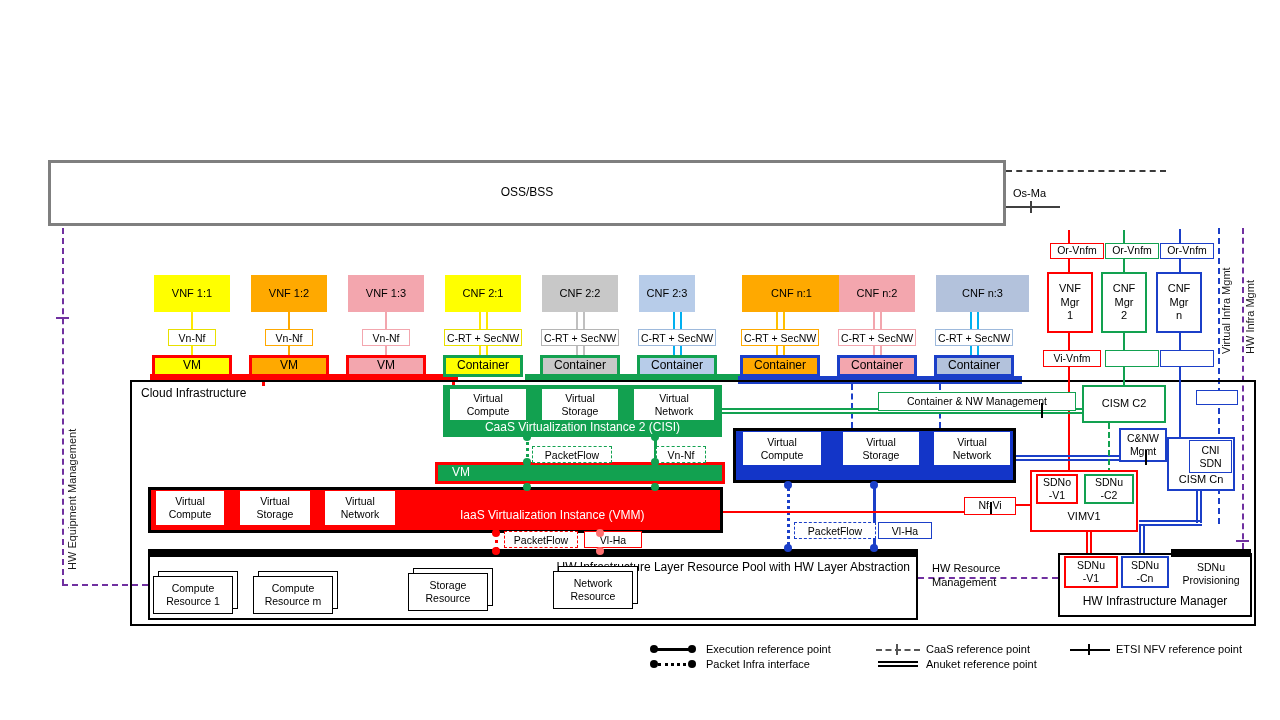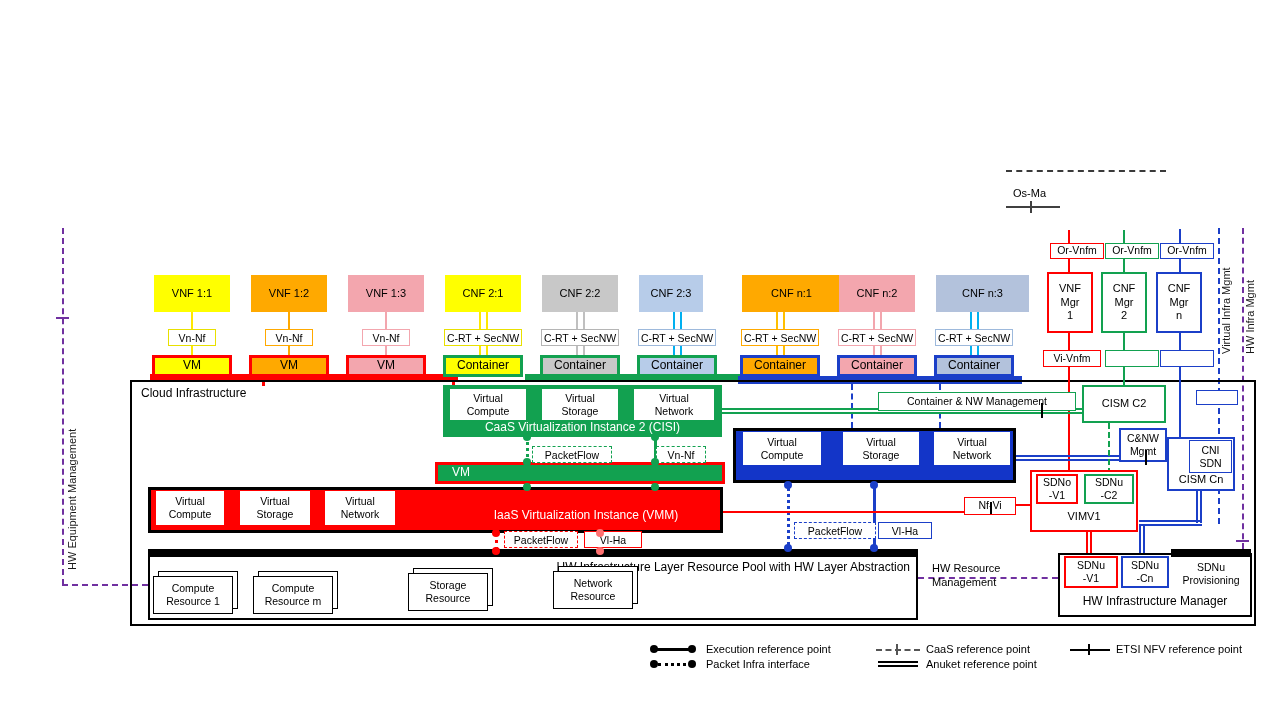--- a/index.html
+++ b/index.html
@@ -27,20 +27,21 @@
 .dbl-redv{border-left:2px solid var(--red);border-right:2px solid var(--red)}
 .dbl-bluev{border-left:2px solid var(--blue);border-right:2px solid var(--blue)}
 .dbl-blueh{border-top:2px solid var(--blue);border-bottom:2px solid var(--blue)}
 .tick{position:absolute;background:#000;z-index:4}
 </style>
 </head>
 <body>
 
 <div id="canvas">
 
+  <div class="a flex s12" style="left:48px;top:160px;width:958px;height:66px;border:3px solid #7F7F7F;background:#fff">OSS/BSS</div>
   <div class="a" style="left:1006px;top:170px;width:160px;height:0;border-top:2px dashed #3A3A3A"></div>
   <div class="a s11" style="left:1013px;top:187px">Os-Ma</div>
   <div class="a" style="left:1006px;top:206px;width:54px;height:2px;background:#404040"></div>
   <div class="tick" style="left:1030px;top:201px;width:2px;height:12px;background:#404040"></div>
 
   <div class="a ln-red z1" style="left:1068px;top:230px;width:2px;height:13px"></div>
   <div class="a ln-green z1" style="left:1123px;top:230px;width:2px;height:13px"></div>
   <div class="a ln-blue z1" style="left:1179px;top:229px;width:2px;height:14px"></div>
   <div class="lbl s11" style="left:1050px;top:243px;width:54px;height:16px;border:1.5px solid var(--red)">Or-Vnfm</div>
   <div class="lbl s11" style="left:1105px;top:243px;width:54px;height:16px;border:1.5px solid var(--green)">Or-Vnfm</div>
@@ -100,21 +101,21 @@
   <div class="a z1" style="left: 486px; top: 312px; width: 2px; height: 43px; background: rgb(255, 232, 0);"></div>
   <div class="lbl" style="left: 444px; top: 329px; width: 78px; height: 17px; border: 1.5px solid rgb(232, 224, 0);">C-RT + SecNW</div>
   <div class="a flex s12 z2" style="left: 443px; top: 355px; width: 80px; height: 22px; border: 3px solid rgb(18, 161, 80); background: rgb(255, 255, 0);">Container</div>
 
   <div class="a flex s11" style="left: 542px; top: 275px; width: 76px; height: 37px; background: rgb(200, 200, 200);">CNF 2:2</div>
   <div class="a z1" style="left: 576px; top: 312px; width: 2px; height: 43px; background: rgb(192, 192, 192);"></div>
   <div class="a z1" style="left: 583px; top: 312px; width: 2px; height: 43px; background: rgb(192, 192, 192);"></div>
   <div class="lbl" style="left: 541px; top: 329px; width: 78px; height: 17px; border: 1.5px solid rgb(181, 181, 181);">C-RT + SecNW</div>
   <div class="a flex s12 z2" style="left: 540px; top: 355px; width: 80px; height: 22px; border: 3px solid rgb(18, 161, 80); background: rgb(200, 200, 200);">Container</div>
 
-  <div class="a flex s11" style="left: 639px; top: 275px; width: 64px; height: 37px; background: rgb(183, 204, 233);">CNF 2:3</div>
+  <div class="a flex s11" style="left: 639px; top: 275px; width: 56px; height: 37px; background: rgb(183, 204, 233);">CNF 2:3</div>
   <div class="a z1" style="left: 673px; top: 312px; width: 2px; height: 43px; background: rgb(0, 176, 240);"></div>
   <div class="a z1" style="left: 680px; top: 312px; width: 2px; height: 43px; background: rgb(0, 176, 240);"></div>
   <div class="lbl" style="left: 638px; top: 329px; width: 78px; height: 17px; border: 1.5px solid rgb(157, 185, 220);">C-RT + SecNW</div>
   <div class="a flex s12 z2" style="left: 637px; top: 355px; width: 80px; height: 22px; border: 3px solid rgb(18, 161, 80); background: rgb(183, 204, 233);">Container</div>
 
   <div class="a flex s11" style="left: 742px; top: 275px; width: 99px; height: 37px; background: rgb(255, 169, 0);">CNF n:1</div>
   <div class="a z1" style="left: 776px; top: 312px; width: 2px; height: 43px; background: rgb(255, 192, 0);"></div>
   <div class="a z1" style="left: 783px; top: 312px; width: 2px; height: 43px; background: rgb(255, 192, 0);"></div>
   <div class="lbl" style="left: 741px; top: 329px; width: 78px; height: 17px; border: 1.5px solid rgb(255, 169, 0);">C-RT + SecNW</div>
   <div class="a flex s12 z2" style="left: 740px; top: 355px; width: 80px; height: 22px; border: 3px solid rgb(27, 63, 200); background: rgb(255, 169, 0);">Container</div>
@@ -170,21 +171,21 @@
     <span>VM</span>
   </div>
 
   <div class="a" style="left:148px;top:487px;width:575px;height:46px;background:var(--red);border:3.5px solid #000;z-index:1"></div>
   <div class="wbox s10 pre" style="left:156px;top:491px;width:68px;height:34px">Virtual
 Compute</div>
   <div class="wbox s10 pre" style="left:240px;top:491px;width:70px;height:34px">Virtual
 Storage</div>
   <div class="wbox s10 pre" style="left:325px;top:491px;width:70px;height:34px">Virtual
 Network</div>
-  <div class="a s12" style="left:460px;top:508px;width:252px;text-align:center;color:#fff;z-index:2">IaaS Virtualization Instance (VMM)</div>
+  <div class="a s12" style="left:460px;top:508px;width:252px;text-align:left;color:#fff;z-index:2">IaaS Virtualization Instance (VMM)</div>
 
   <div class="a dot-redl" style="left:495px;top:533px;width:0;height:17px;z-index:1"></div>
   <div class="a ln-red" style="left:599px;top:533px;width:2.5px;height:17px;z-index:1"></div>
   <div class="lbl" style="left:504px;top:531px;width:74px;height:17px;border:1.5px dashed var(--red)">PacketFlow</div>
   <div class="lbl" style="left:584px;top:531px;width:58px;height:17px;border:1.5px solid var(--red)">Vl-Ha</div>
   <div class="dot ln-red" style="left:492px;top:529px"></div>
   <div class="dot ln-red" style="left:492px;top:547px"></div>
   <div class="dot" style="left:596px;top:529px;background:#FF7070"></div>
   <div class="dot" style="left:596px;top:547px;background:#FF7070"></div>
 

